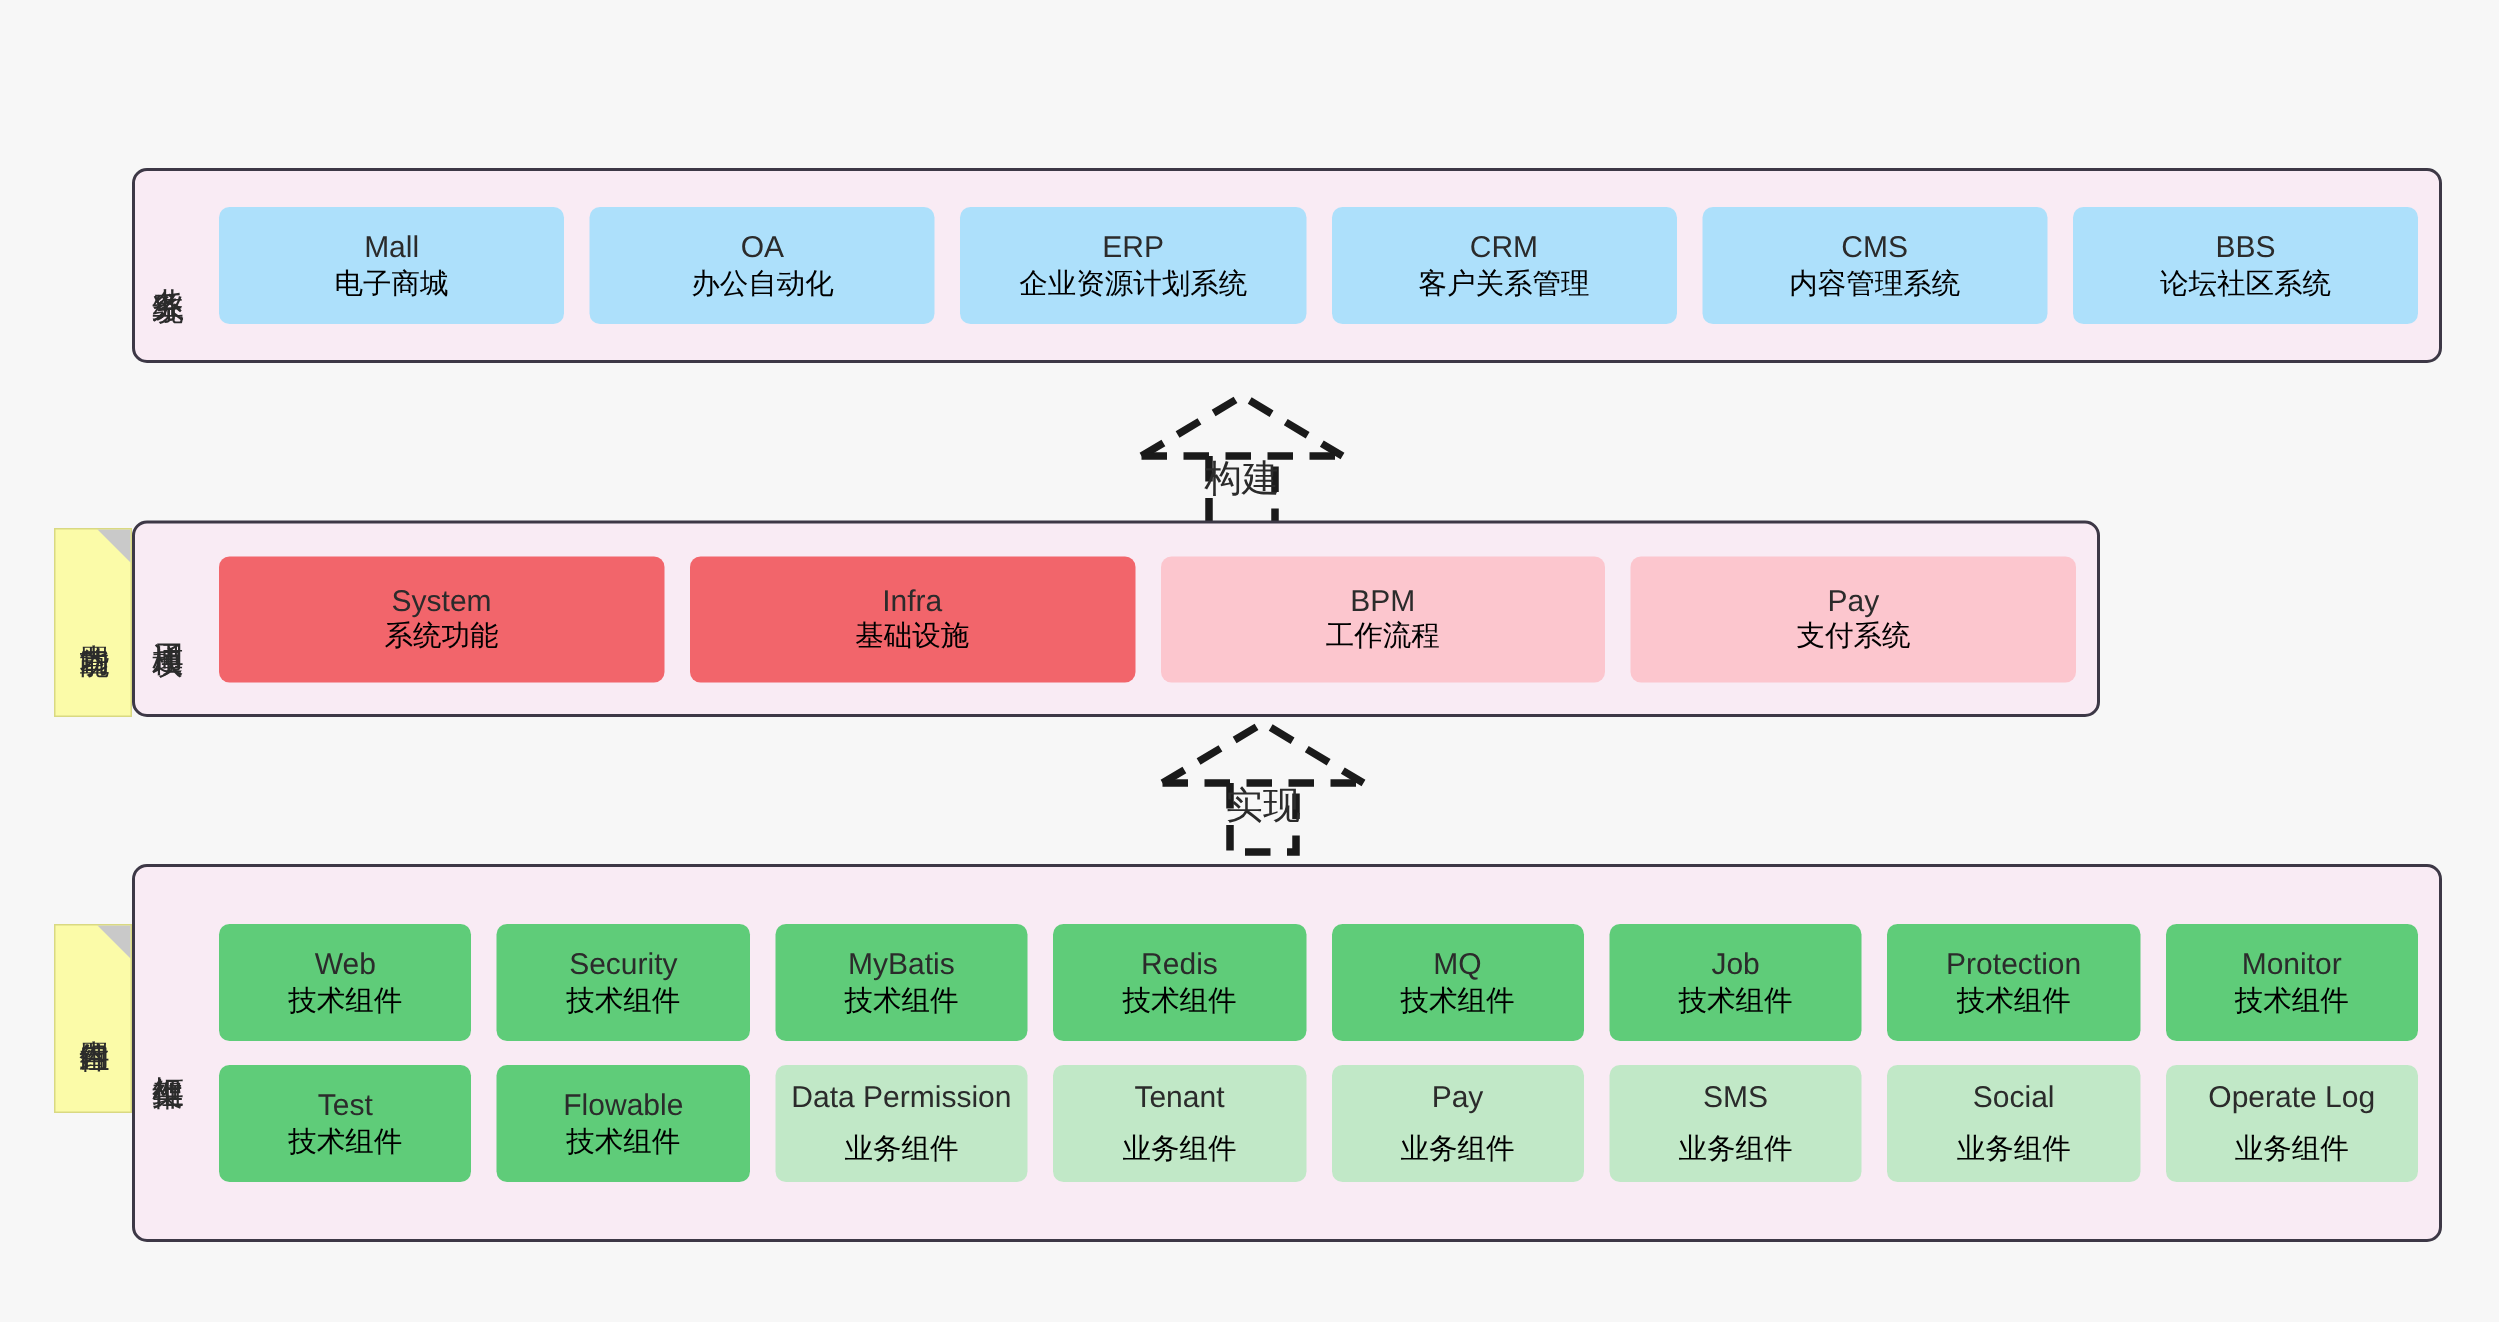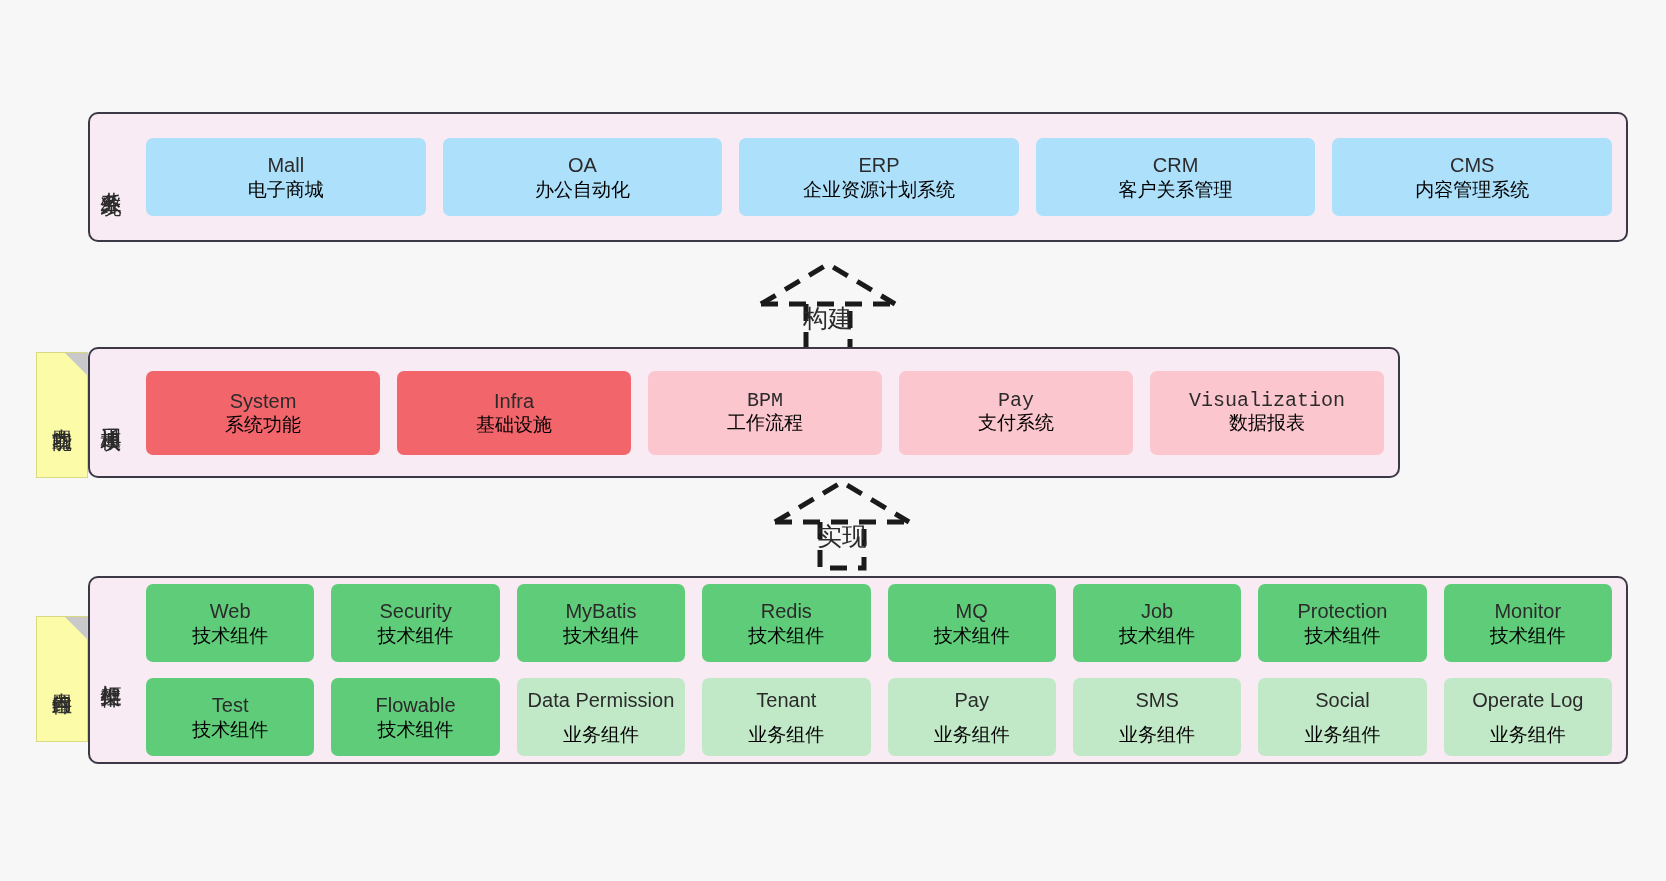--- a/index.html
+++ b/index.html
@@ -70,21 +70,21 @@
     user-select: none;
   }
   .box .t1 { font-size: 20px; color: #2b2b2b; }
   .box .t2 { font-size: 19px; color: #000000; }
   .box.tall { height: 78px; }
   .box.mid  { height: 84px; }
   .box.small{ height: 78px; }
 
   .c-blue       { background: #ade0fb; }
   .c-red        { background: #f2656b; }
-  .c-pink       { background: #fcc6ce; font-family: Liberation Mono, monospace; }
+  .c-pink       { background: #fcc6ce; }
   .c-green      { background: #5fcc79; }
   .c-greenlight { background: #c1e8c7; gap: 10px; }
 
   
   .note {
     position: absolute;
     width: 52px;
     background: #fbfba8;
     border: 1px solid #d9d982;
     box-sizing: border-box;
@@ -146,20 +146,24 @@
         <span class="t2">企业资源计划系统</span>
       </div>
       <div class="box tall c-blue">
         <span class="t1">CRM</span>
         <span class="t2">客户关系管理</span>
       </div>
       <div class="box tall c-blue">
         <span class="t1">CMS</span>
         <span class="t2">内容管理系统</span>
       </div>
+      <div class="box tall c-blue">
+        <span class="t1">BBS</span>
+        <span class="t2">论坛社区系统</span>
+      </div>
     </div>
   </div>
 </div>
 
 <div class="connector" id="connector-build" style="left:748px; top:258px;">
   <svg width="160" height="100" viewBox="0 0 160 100" aria-hidden="true">
     <path d="M13 46 L80 6 L147 46" fill="none" stroke="#1a1a1a" stroke-width="5" stroke-dasharray="17 11" stroke-linecap="butt"></path>
     <path d="M13 46 L147 46" fill="none" stroke="#1a1a1a" stroke-width="5" stroke-dasharray="17 11"></path>
     <path d="M58 46 L58 92 L102 92 L102 46" fill="none" stroke="#1a1a1a" stroke-width="5" stroke-dasharray="17 11"></path>
   </svg>
@@ -183,42 +187,38 @@
         <span class="t2">基础设施</span>
       </div>
       <div class="box mid c-pink">
         <span class="t1">BPM</span>
         <span class="t2">工作流程</span>
       </div>
       <div class="box mid c-pink">
         <span class="t1">Pay</span>
         <span class="t2">支付系统</span>
       </div>
-      <div class="box mid c-pink">
-        <span class="t1">Visualization</span>
-        <span class="t2">数据报表</span>
-      </div>
     </div>
   </div>
 </div>
 
 <div class="connector" id="connector-implement" style="left:762px; top:476px;">
   <svg width="160" height="100" viewBox="0 0 160 100" aria-hidden="true">
     <path d="M13 46 L80 6 L147 46" fill="none" stroke="#1a1a1a" stroke-width="5" stroke-dasharray="17 11" stroke-linecap="butt"></path>
     <path d="M13 46 L147 46" fill="none" stroke="#1a1a1a" stroke-width="5" stroke-dasharray="17 11"></path>
     <path d="M58 46 L58 92 L102 92 L102 46" fill="none" stroke="#1a1a1a" stroke-width="5" stroke-dasharray="17 11"></path>
   </svg>
   <div class="conn-label">实现</div>
 </div>
 
 <div class="note" id="note-builtin-components" style="left:36px; top:616px; height:126px;">
   <span>内置组件</span>
 </div>
 
-<div class="layer" id="layer-framework-components" style="left:88px; top:576px; width:1540px; height:188px;">
+<div class="layer" id="layer-framework-components" style="left:88px; top:576px; width:1540px; height:252px;">
   <div class="layer-title">框架组件</div>
   <div class="layer-body">
 
     <div class="row">
       <div class="box small c-green">
         <span class="t1">Web</span>
         <span class="t2">技术组件</span>
       </div>
       <div class="box small c-green">
         <span class="t1">Security</span>

